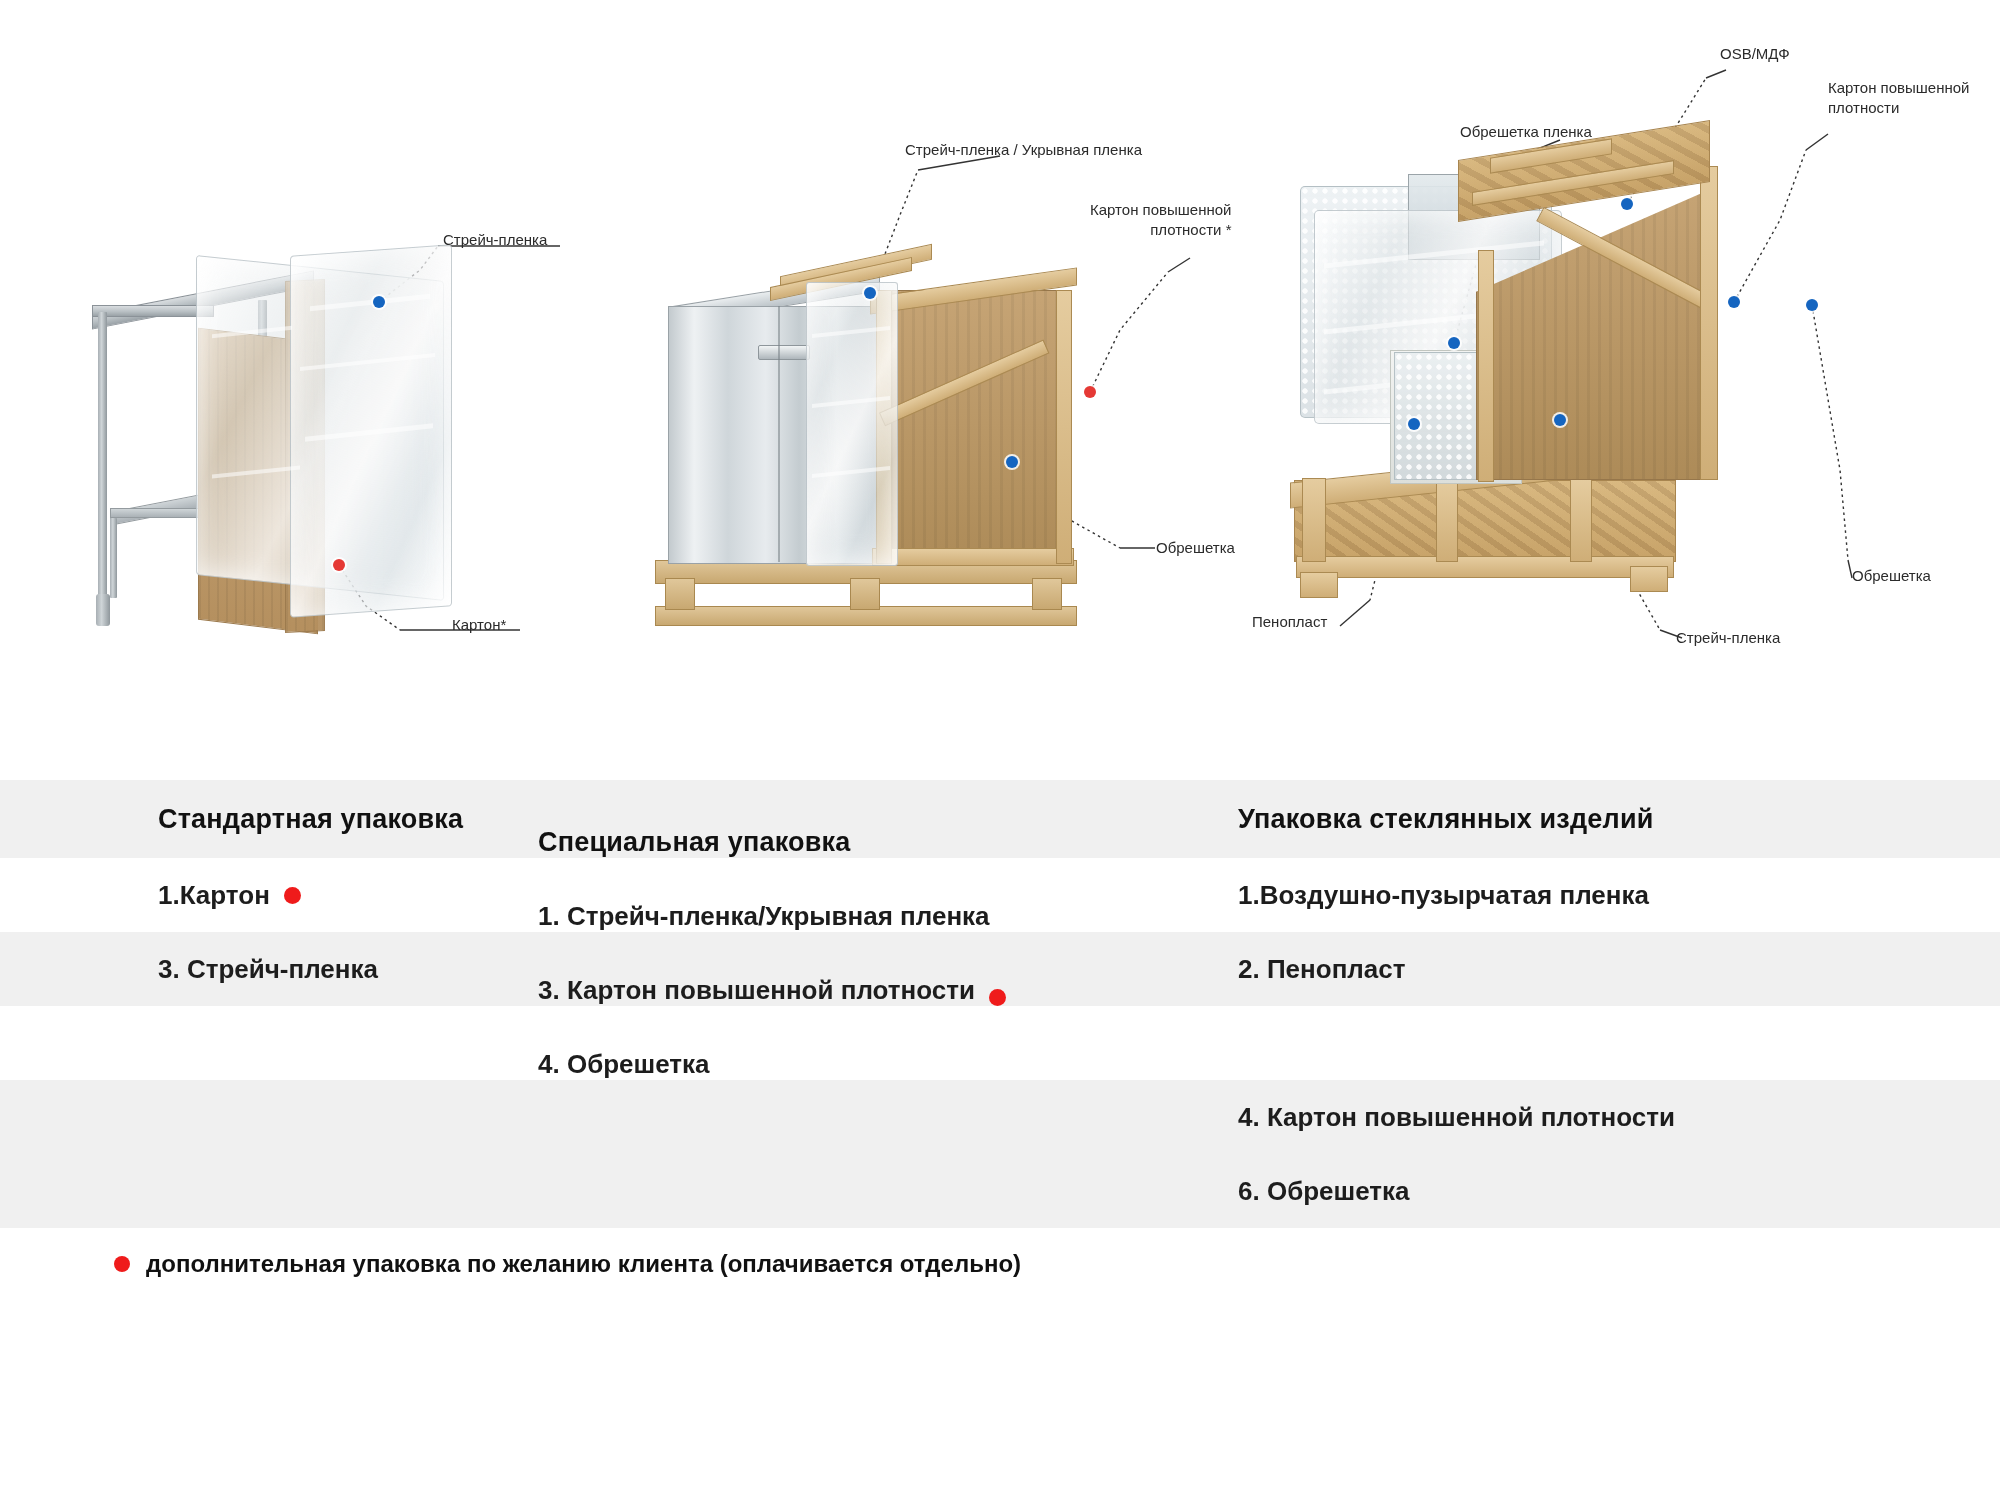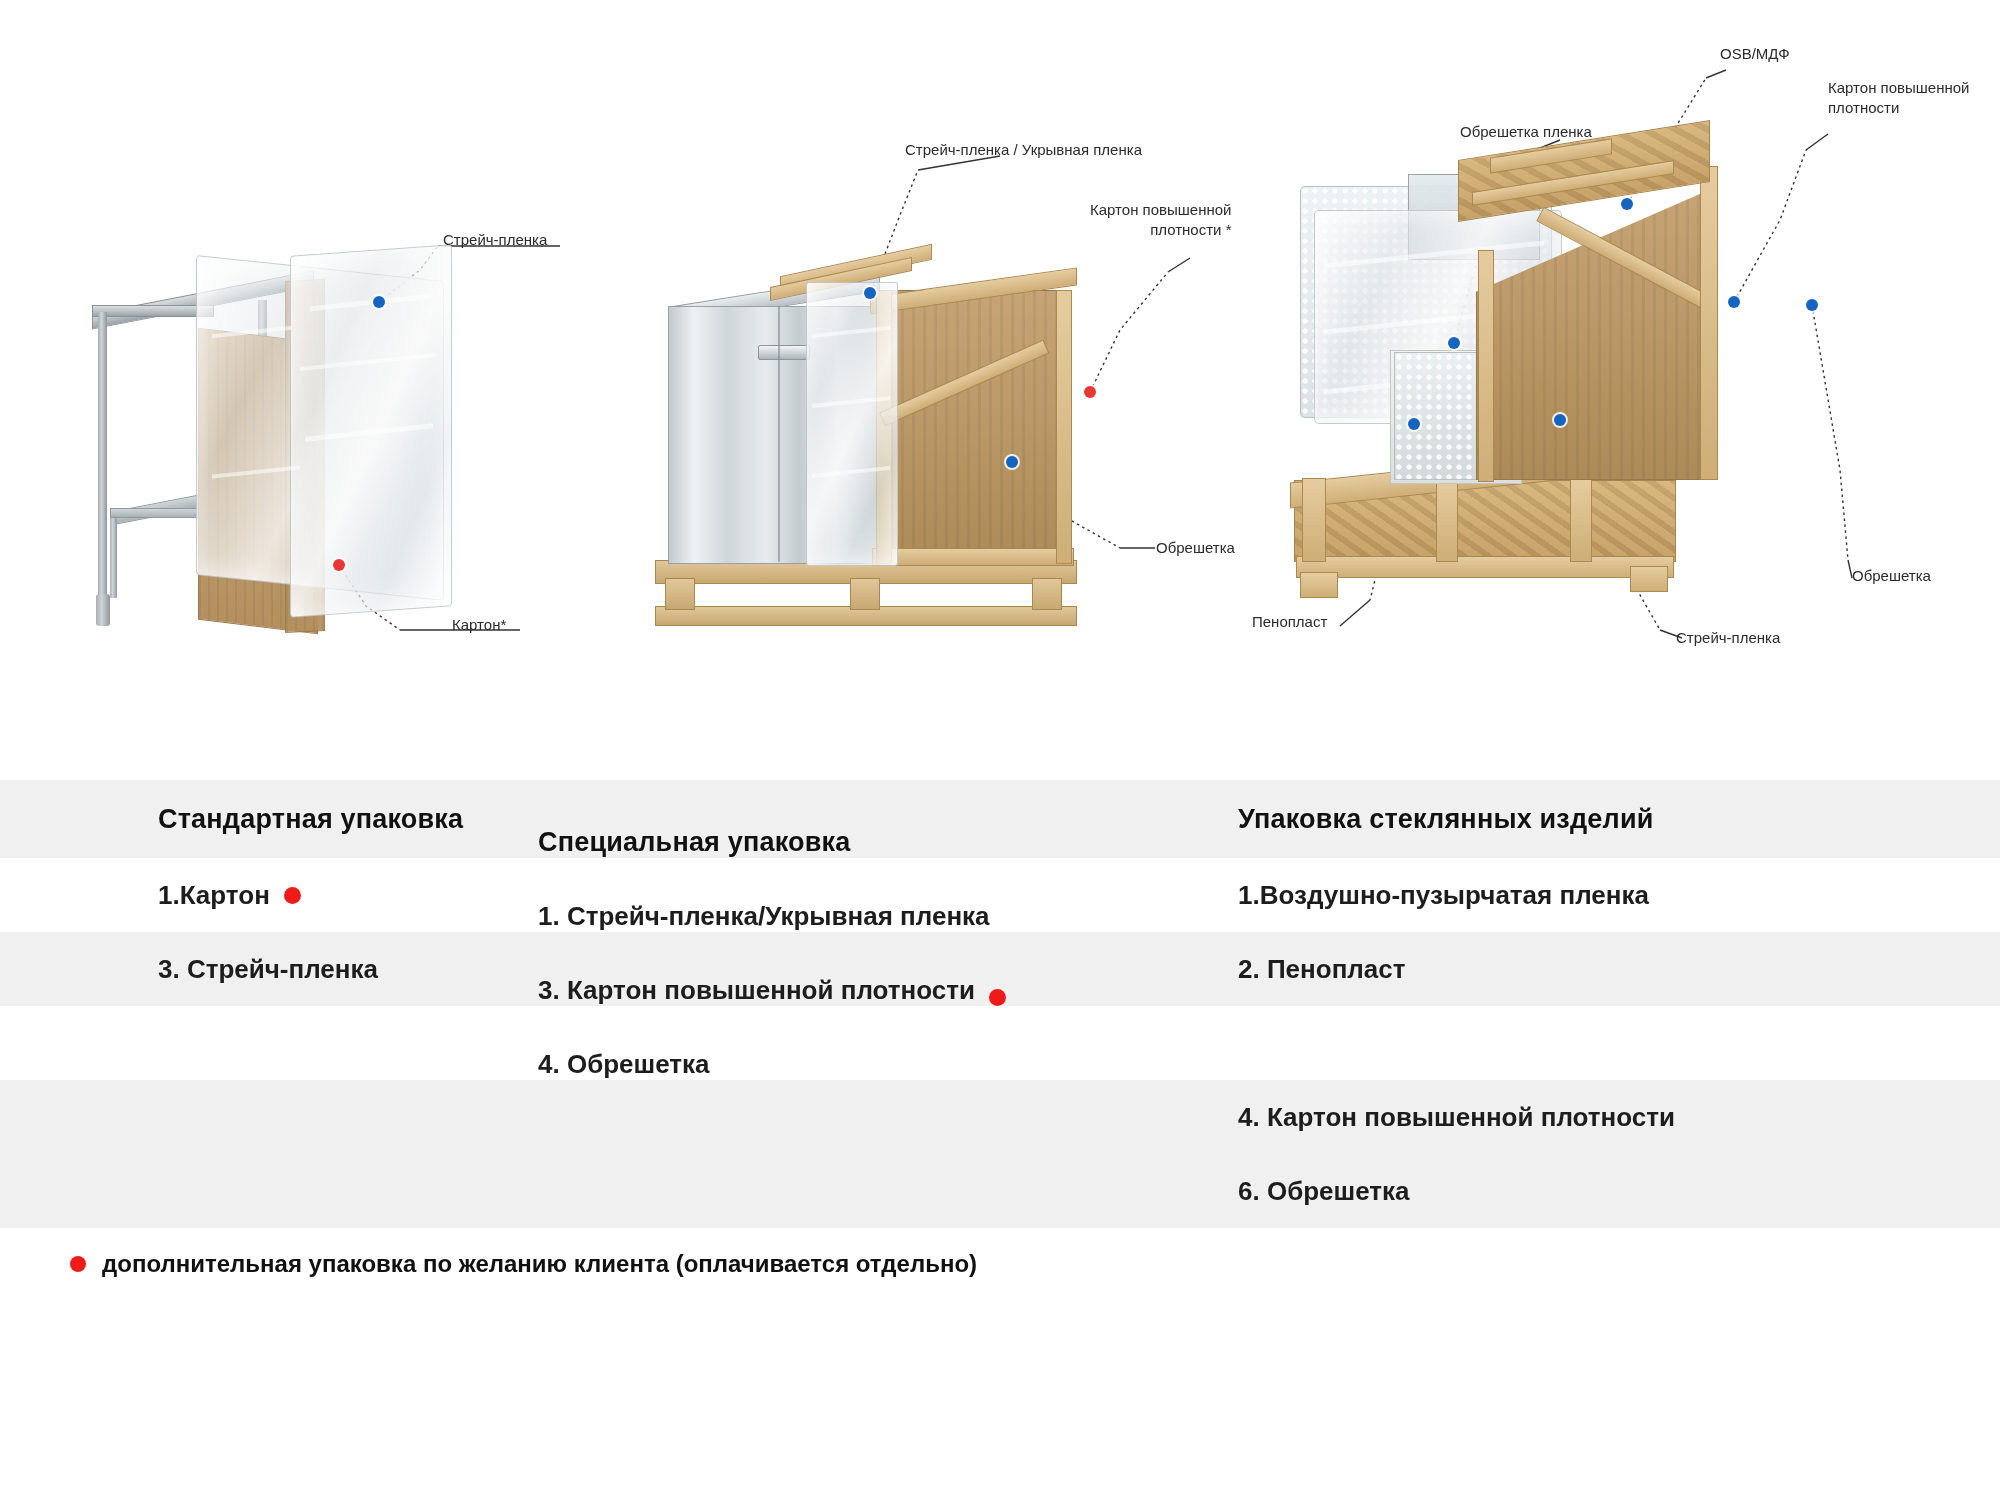--- a/index.html
+++ b/index.html
@@ -193,21 +193,21 @@
     height: 17px;
     border-radius: 50%;
     background: #ef1b1b;
     margin-left: 14px;
     vertical-align: middle;
   }
 
   .footnote {
     display: flex;
     align-items: center;
-    padding-left: 70px;
+    padding-left: 114px;
     height: 72px;
     background: #ffffff;
   }
   .footnote .reddot { margin-left: 0; margin-right: 16px; width: 16px; height: 16px;}
   .footnote-text {
     font-size: 24px;
     font-weight: bold;
     color: #111;
   }
 </style>

